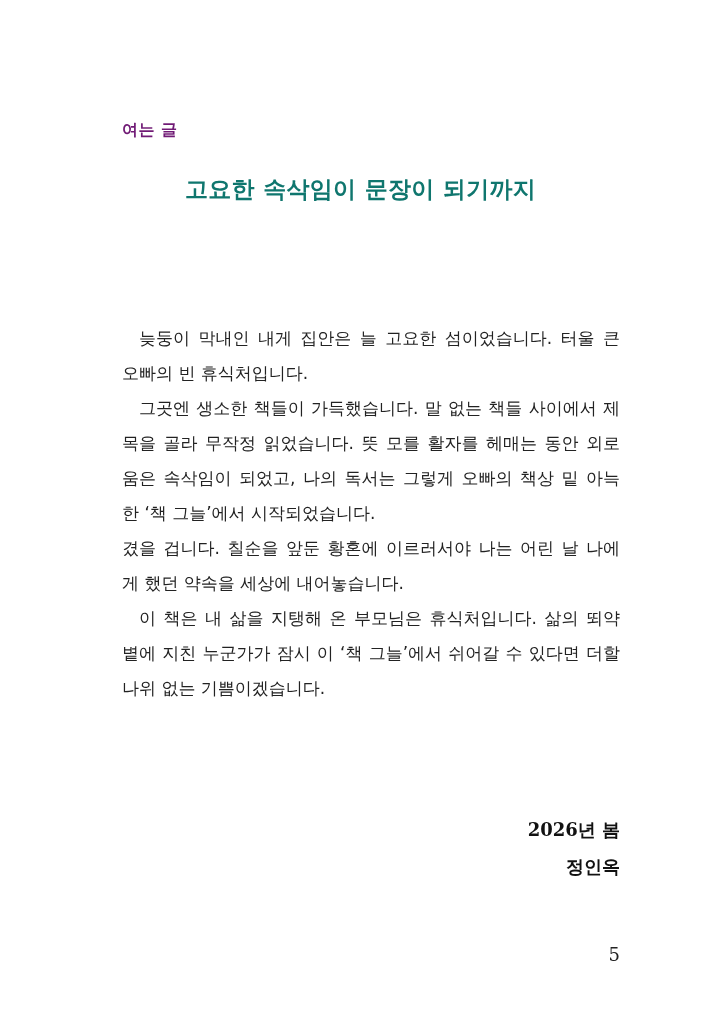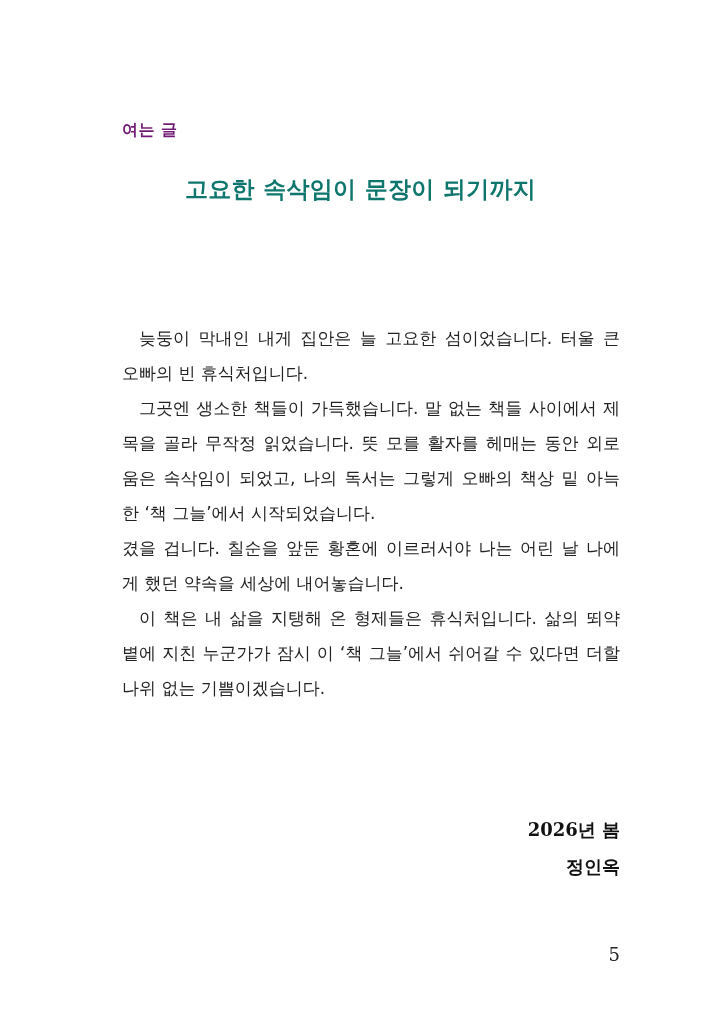--- a/index.html
+++ b/index.html
@@ -94,21 +94,21 @@
   <span class="line last">오빠의 빈 휴식처입니다.</span>
 
   <span class="line indent">그곳엔 생소한 책들이 가득했습니다. 말 없는 책들 사이에서 제</span>
   <span class="line">목을 골라 무작정 읽었습니다. 뜻 모를 활자를 헤매는 동안 외로</span>
   <span class="line">움은 속삭임이 되었고, 나의 독서는 그렇게 오빠의 책상 밑 아늑</span>
   <span class="line last">한 ‘책 그늘’에서 시작되었습니다.</span>
 
   <span class="line">겼을 겁니다. 칠순을 앞둔 황혼에 이르러서야 나는 어린 날 나에</span>
   <span class="line last">게 했던 약속을 세상에 내어놓습니다.</span>
 
-  <span class="line indent">이 책은 내 삶을 지탱해 온 형제들은 휴식처입니다. 삶의 뙤약</span>
+  <span class="line indent">이 책은 내 삶을 지탱해 온 부모님은 휴식처입니다. 삶의 뙤약</span>
   <span class="line">볕에 지친 누군가가 잠시 이 ‘책 그늘’에서 쉬어갈 수 있다면 더할</span>
   <span class="line last">나위 없는 기쁨이겠습니다.</span>
 </div>
 
 <div class="signature sig-date">2026년 봄</div>
 <div class="signature sig-author">정인옥</div>
 
 <div class="page-number">5</div>
 
 </body></html>

